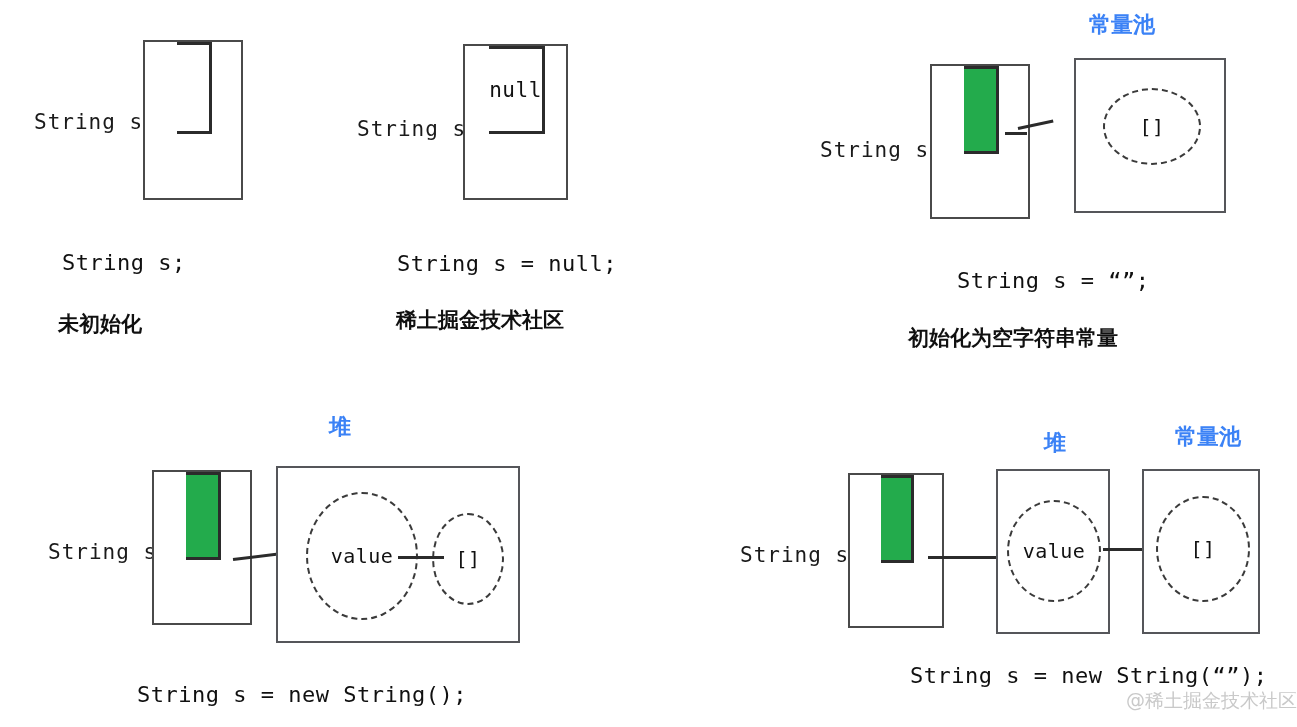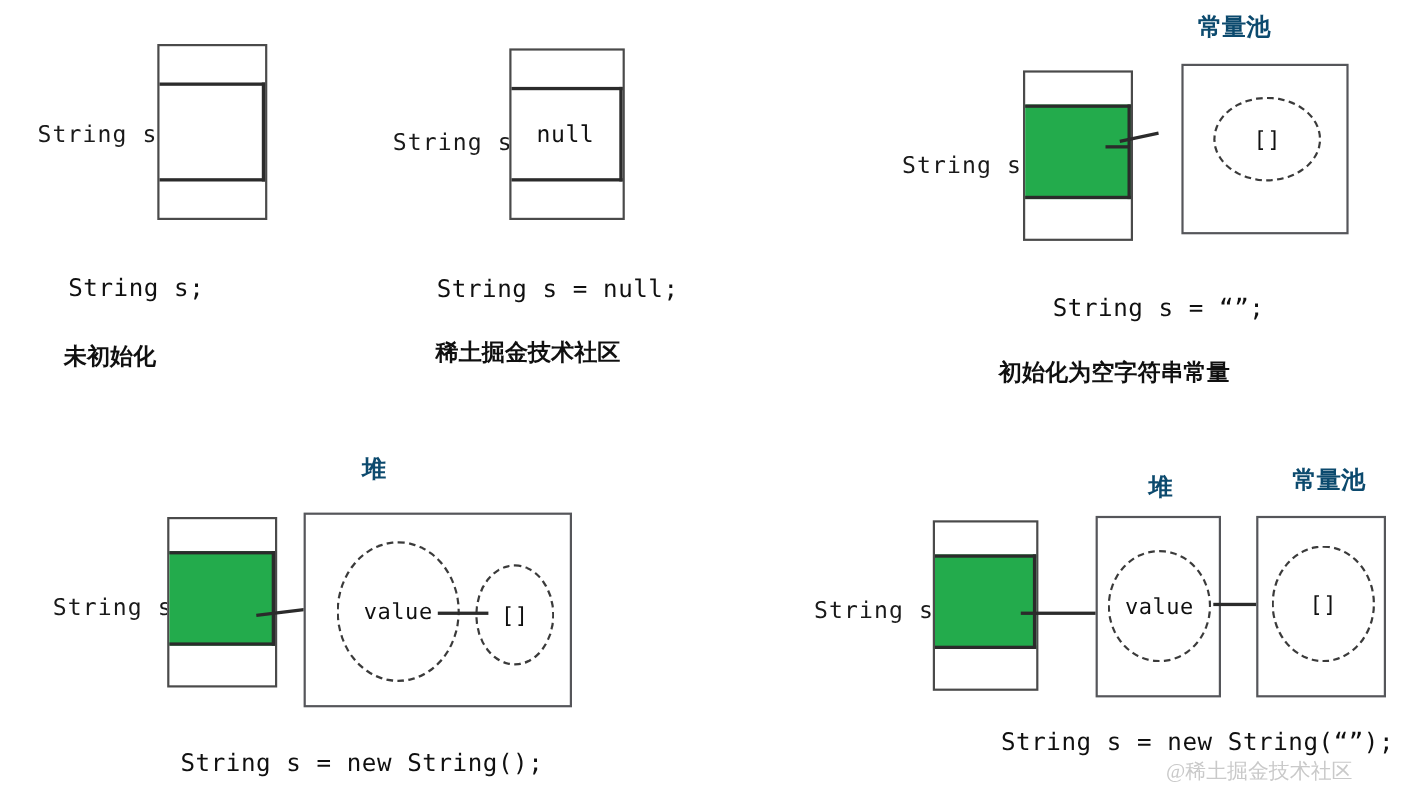--- a/index.html
+++ b/index.html
@@ -18,21 +18,21 @@
   }
   .panel { position: absolute; }
 
   
   .slot-stack {
     position: absolute;
     box-sizing: border-box;
     border: 2px solid #4a4a4a;
     background: #ffffff;
     display: flex;
-    flex-direction: column;
+    flex-direction: row;
   }
   .slot-cell {
     box-sizing: border-box;
     width: 100%;
     background: transparent;
   }
   .slot-cell.mid {
     border-top: 3px solid #2b2b2b;
     border-bottom: 3px solid #2b2b2b;
     border-right: 3px solid #2b2b2b;
@@ -66,21 +66,21 @@
     position: absolute;
     box-sizing: border-box;
     border: 2px solid #55565a;
     background: #ffffff;
   }
   .region-title {
     position: absolute;
     font-family: "DejaVu Sans", sans-serif;
     font-size: 22px;
     font-weight: 700;
-    color: #0c4a6e;
+    color: #3b82f6;
     white-space: nowrap;
     text-align: center;
   }
 
   
   .obj-ellipse {
     position: absolute;
     box-sizing: border-box;
     border: 2px dashed #3a3a3a;
     border-radius: 50%;
@@ -214,21 +214,21 @@
     <div class="region-box" style="left:276px; top:466px; width:244px; height:177px;">
       <div class="obj-ellipse" style="left:28px; top:24px; width:112px; height:128px;">
         <span>value</span>
       </div>
       <div class="obj-ellipse" style="left:154px; top:45px; width:72px; height:92px;">
         <span>[]</span>
       </div>
       <div class="connector" style="left:120px; top:88px; width:46px;"></div>
     </div>
 
-    <div class="code-caption" style="left:164px; top:682px;">String s = new String();</div>
+    <div class="code-caption" style="left:137px; top:682px;">String s = new String();</div>
   </div>
 
   <div class="panel">
 
     <div class="var-label" style="left:740px; top:543px;">String s</div>
 
     <div class="slot-stack" style="left:848px; top:473px; width:96px; height:155px;">
       <div class="slot-cell top" style="height:30px;"></div>
       <div class="slot-cell mid filled" style="height:88px;">
         <span class="slot-val"></span>
@@ -252,15 +252,15 @@
 
     <div class="region-box" style="left:1142px; top:469px; width:118px; height:165px;">
       <div class="obj-ellipse" style="left:12px; top:25px; width:94px; height:106px;">
         <span>[]</span>
       </div>
     </div>
 
     <div class="code-caption" style="left:862px; top:663px;margin-left:48px;">String s = new String(“”);</div>
   </div>
 
-  <div class="watermark" style="left:1060px; top:688px;font-family:Liberation Serif, serif;">@稀土掘金技术社区</div>
+  <div class="watermark" style="left:1126px; top:688px;">@稀土掘金技术社区</div>
 
 </div>
 
 </body></html>

